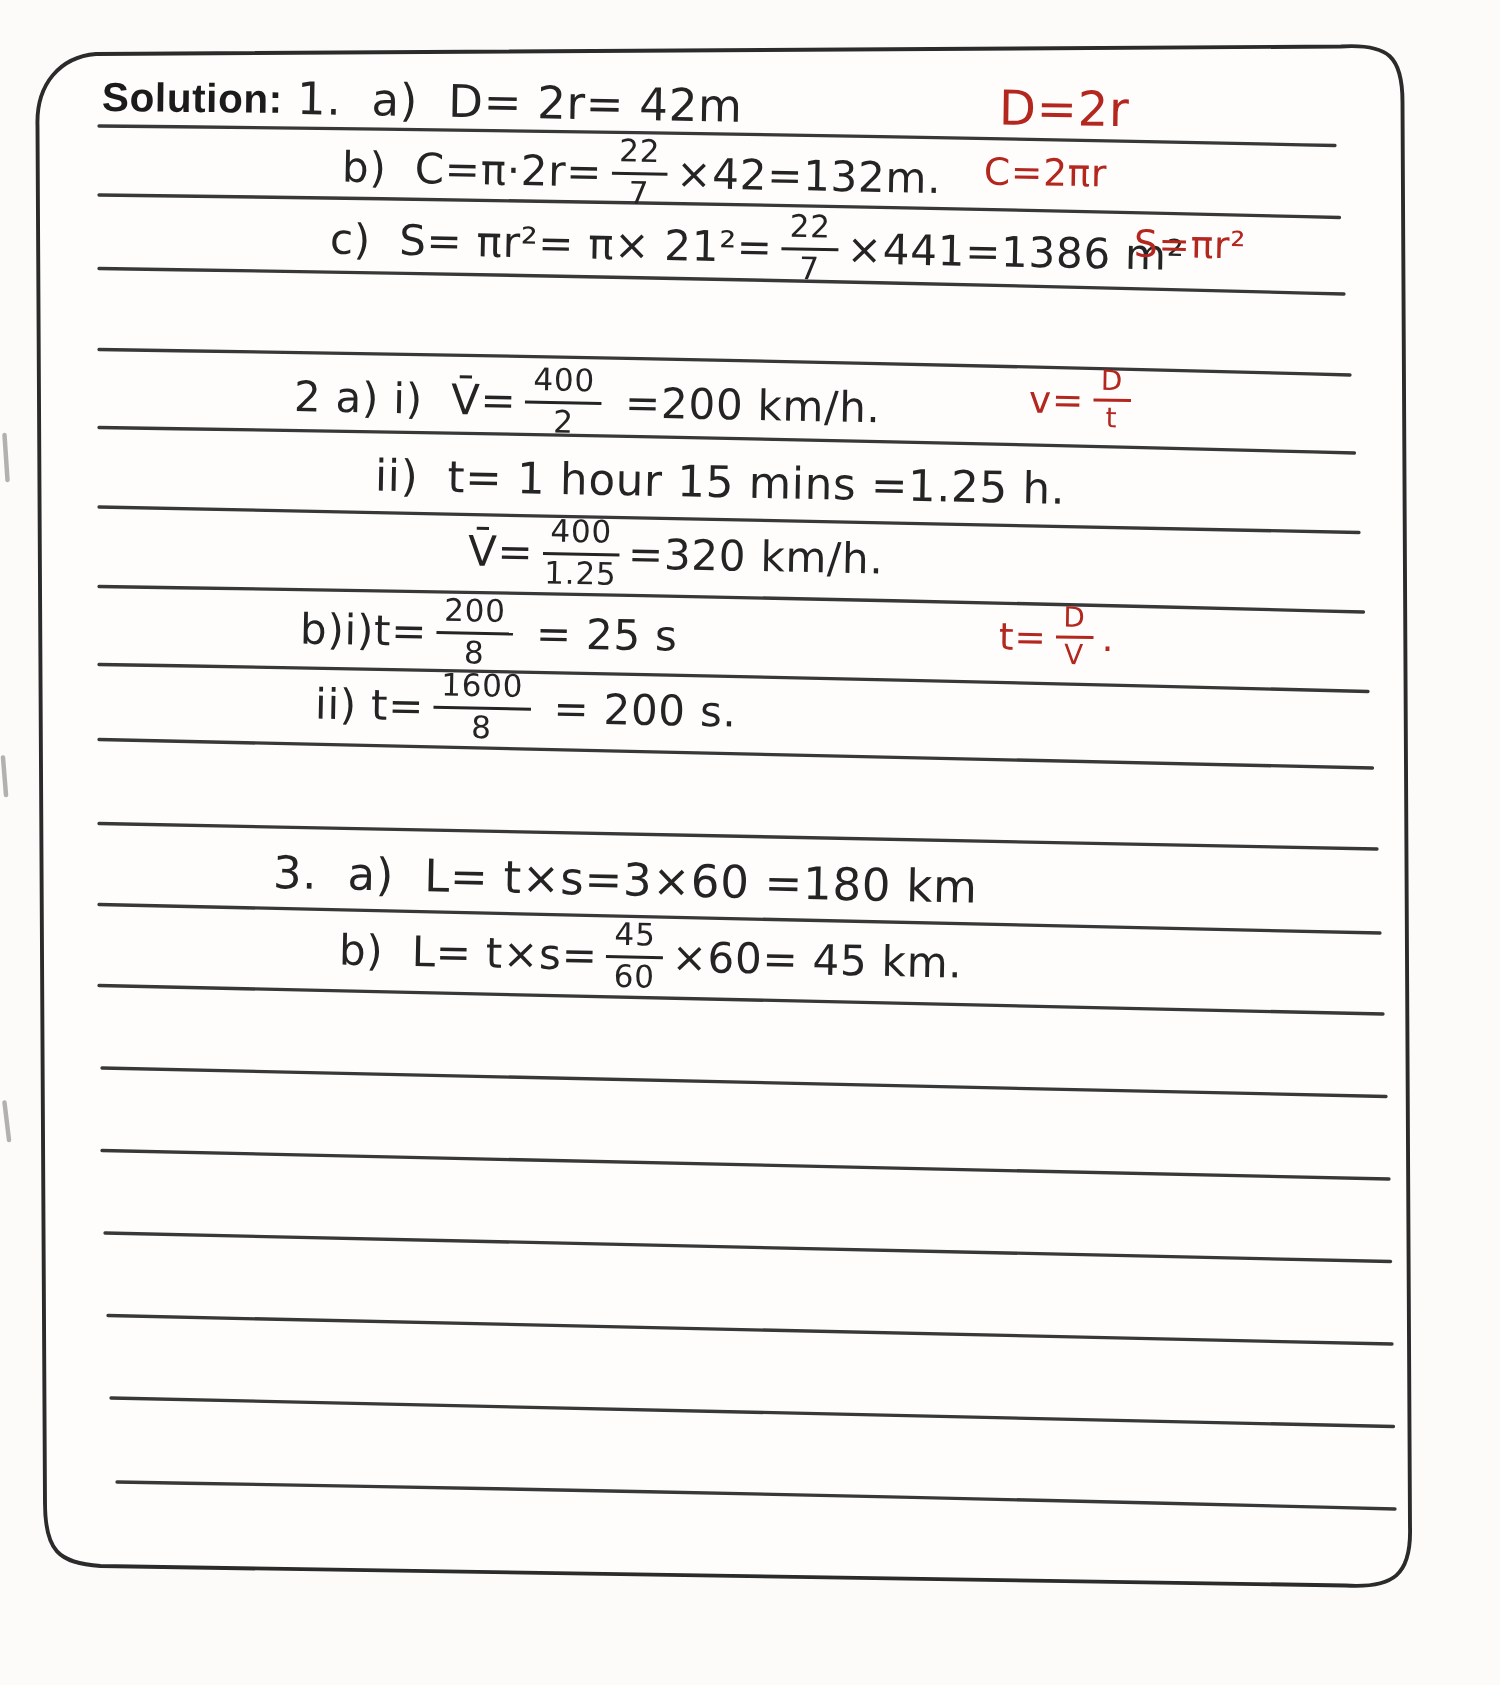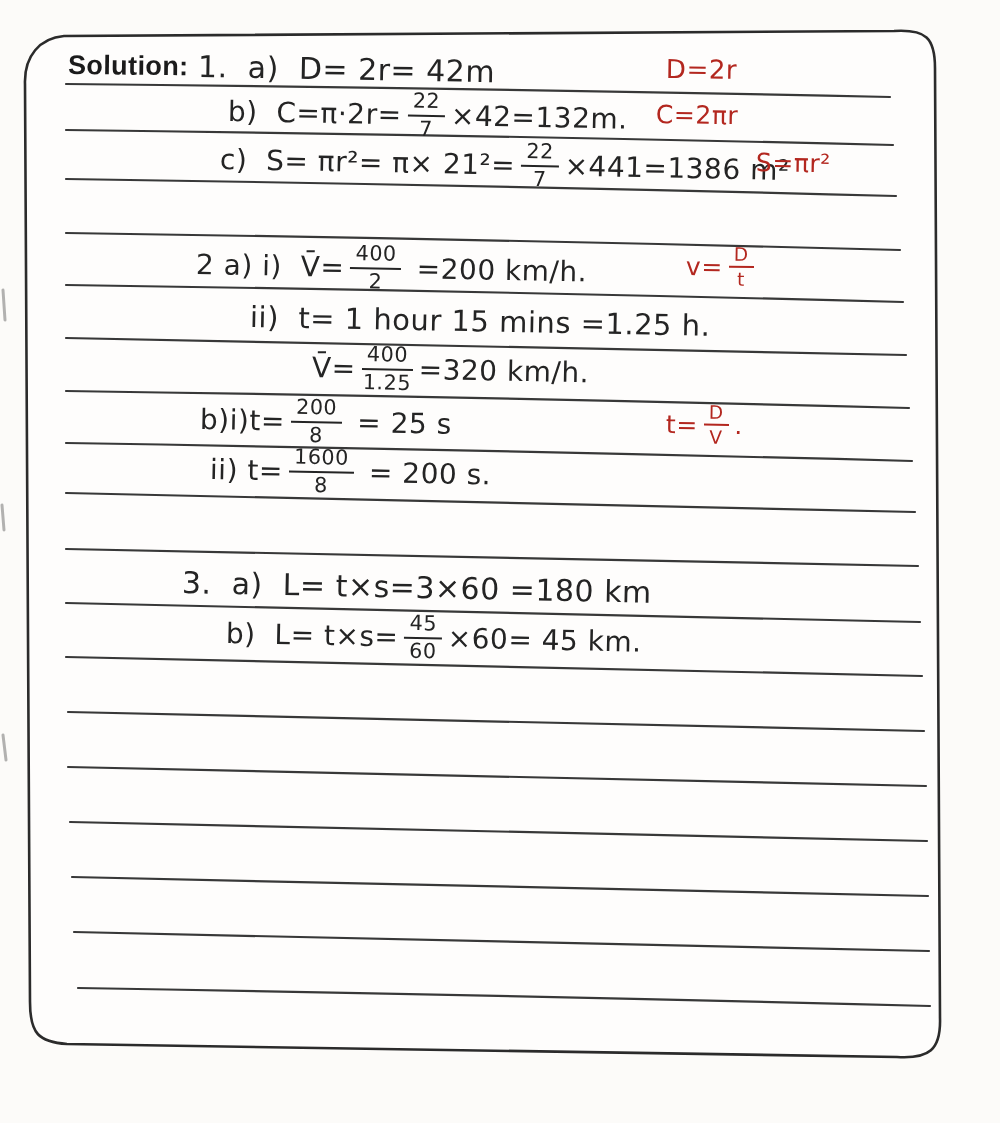--- a/index.html
+++ b/index.html
@@ -67,21 +67,21 @@
     </g>
   </svg>
 
   <div class="row heading" style="left:68px; top:52px; transform:rotate(0.6deg);">
     <span>Solution:</span>
   </div>
 
   <div class="row hand" style="left:198px; top:52px; font-size:30px; transform:rotate(1deg);">
     <span>1.  a)  D= 2r= 42m</span>
   </div>
-  <div class="row hand red" style="left:666px; top:56px; font-size:26px; transform:rotate(0.8deg);">
+  <div class="row hand red" style="left:666px; top:56px; font-size:32px; transform:rotate(0.8deg);">
     <span>D=2r</span>
   </div>
 
   <div class="row hand" style="left:228px; top:86px; height:52px; transform:rotate(1.1deg);">
     <span>b)  C=π·2r=</span>
     <span class="frac">
       <span class="num">22</span>
       <span class="den">7</span>
     </span>
     <span>×42=132m.</span>

